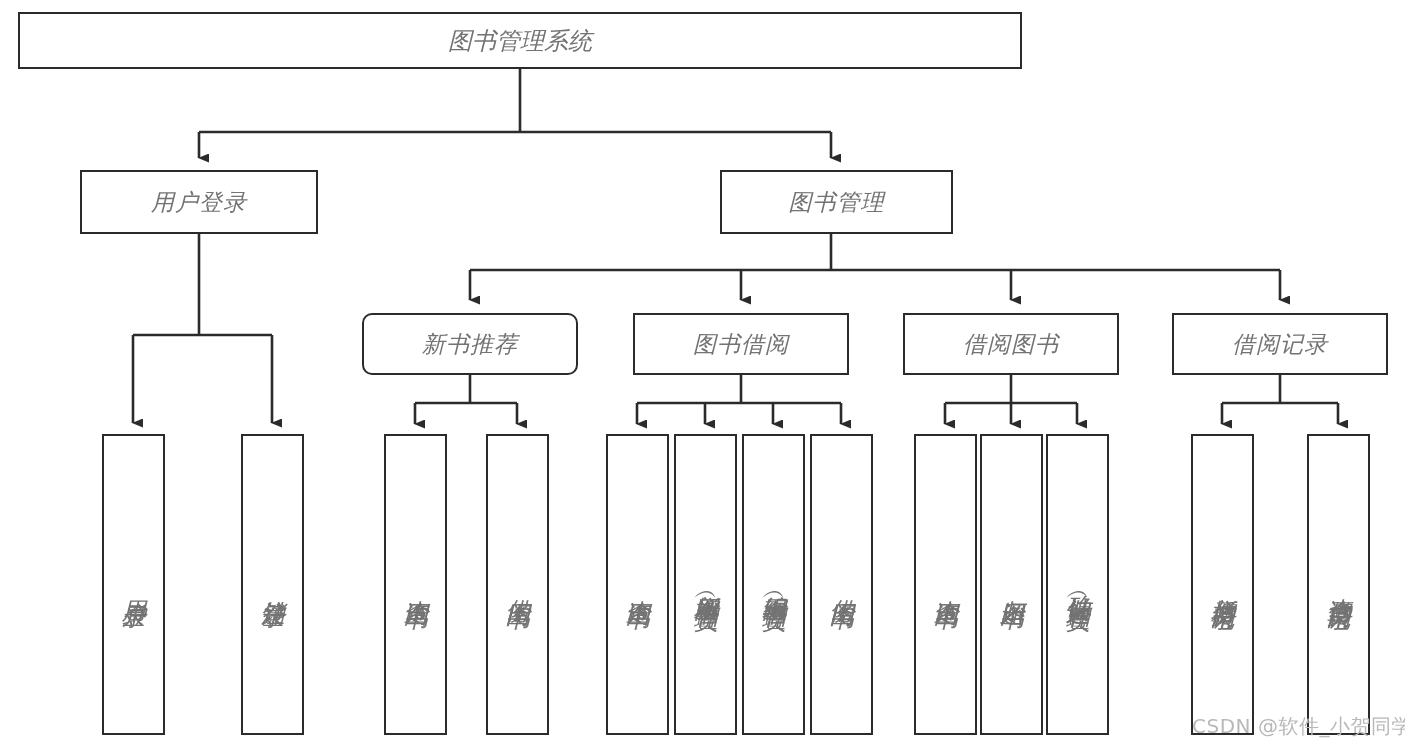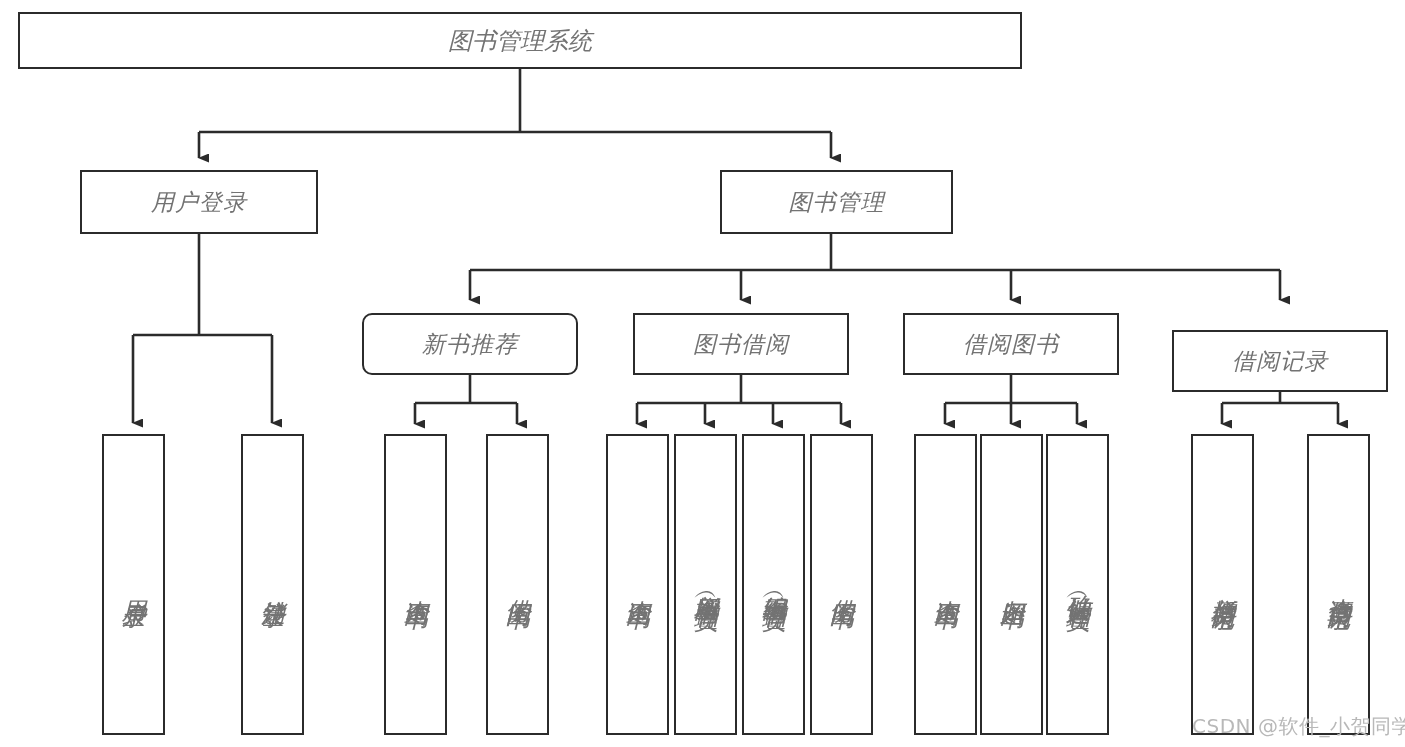--- a/index.html
+++ b/index.html
@@ -136,21 +136,21 @@
 
   <div class="node horiz" style="left:362px; top:313px; width:216px; height:62px;border-radius:10px;">
     <span>新书推荐</span>
   </div>
   <div class="node horiz" style="left:633px; top:313px; width:216px; height:62px;">
     <span>图书借阅</span>
   </div>
   <div class="node horiz" style="left:903px; top:313px; width:216px; height:62px;">
     <span>借阅图书</span>
   </div>
-  <div class="node horiz" style="left:1172px; top:330px; width:216px; height:62px;">
+  <div class="node horiz" style="left:1172px; top:313px; width:216px; height:62px;">
     <span>借阅记录</span>
   </div>
 
   <div class="node vert" style="left:102px; top:434px; width:63px; height:301px;">
     <span class="vtext">用户登录</span>
   </div>
   <div class="node vert" style="left:241px; top:434px; width:63px; height:301px;">
     <span class="vtext">注销登录</span>
   </div>
 

